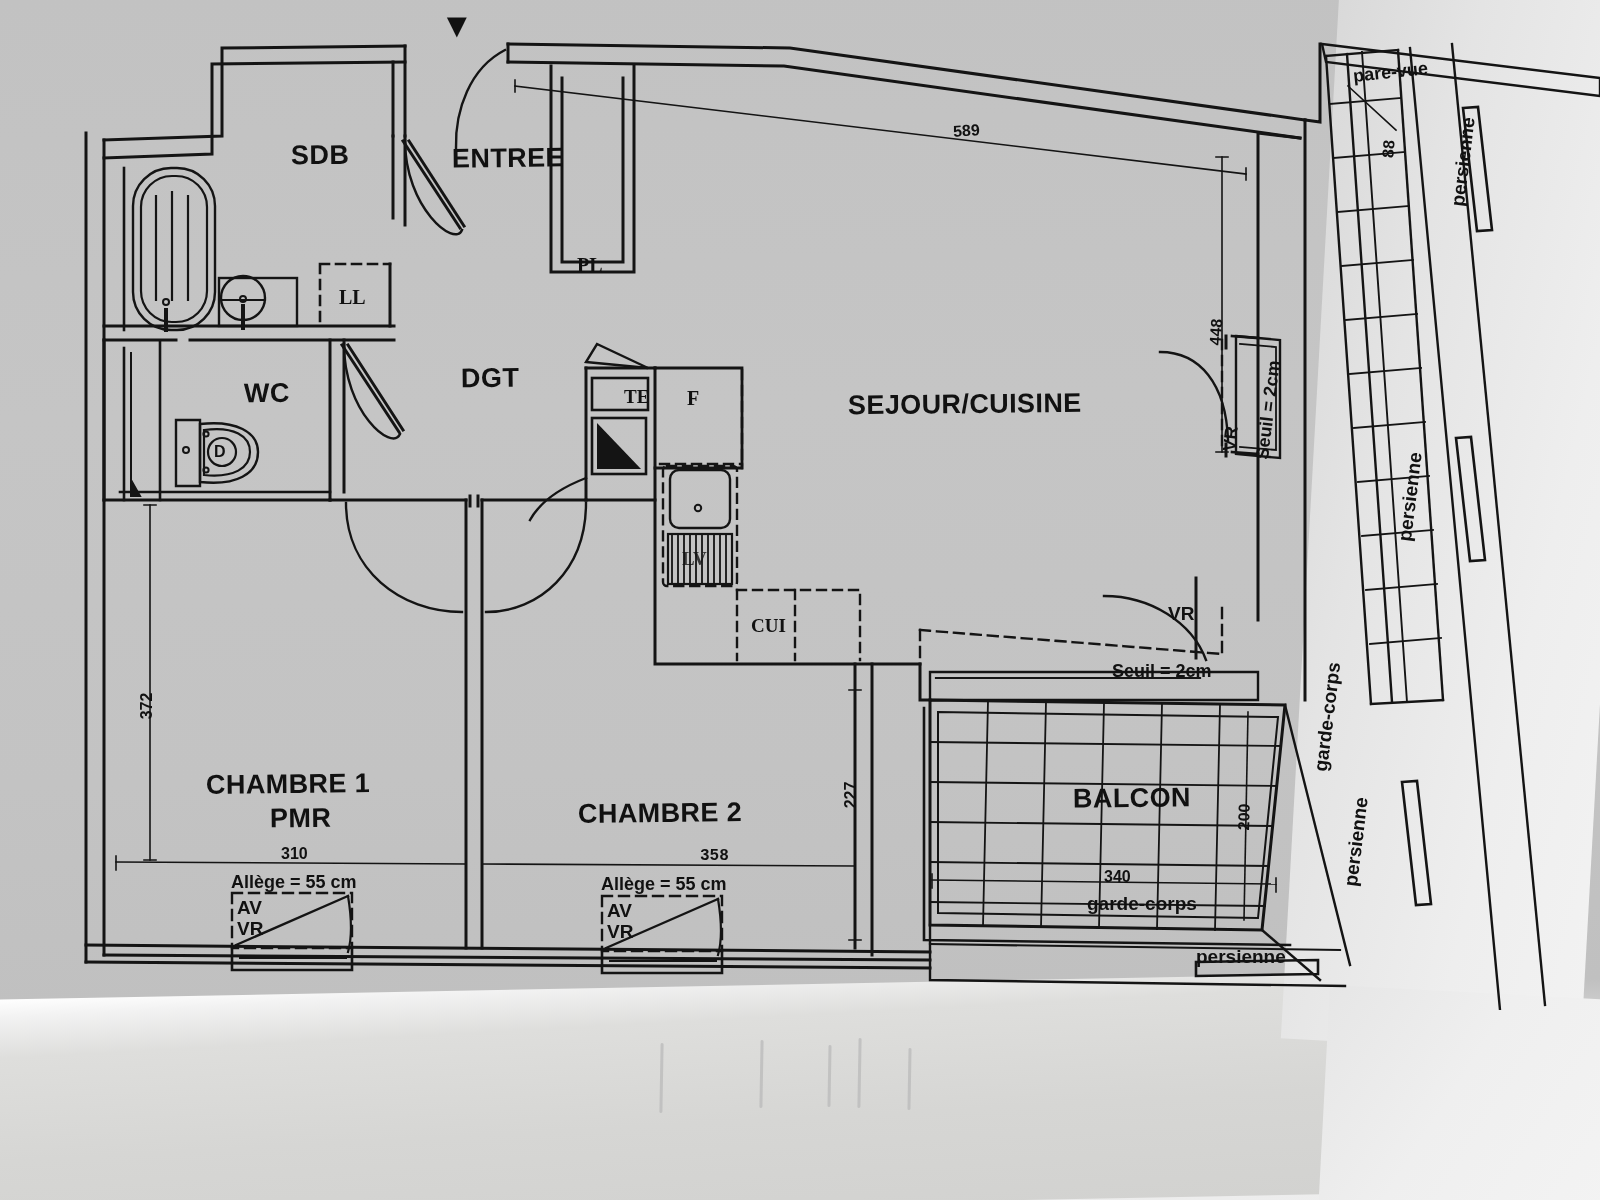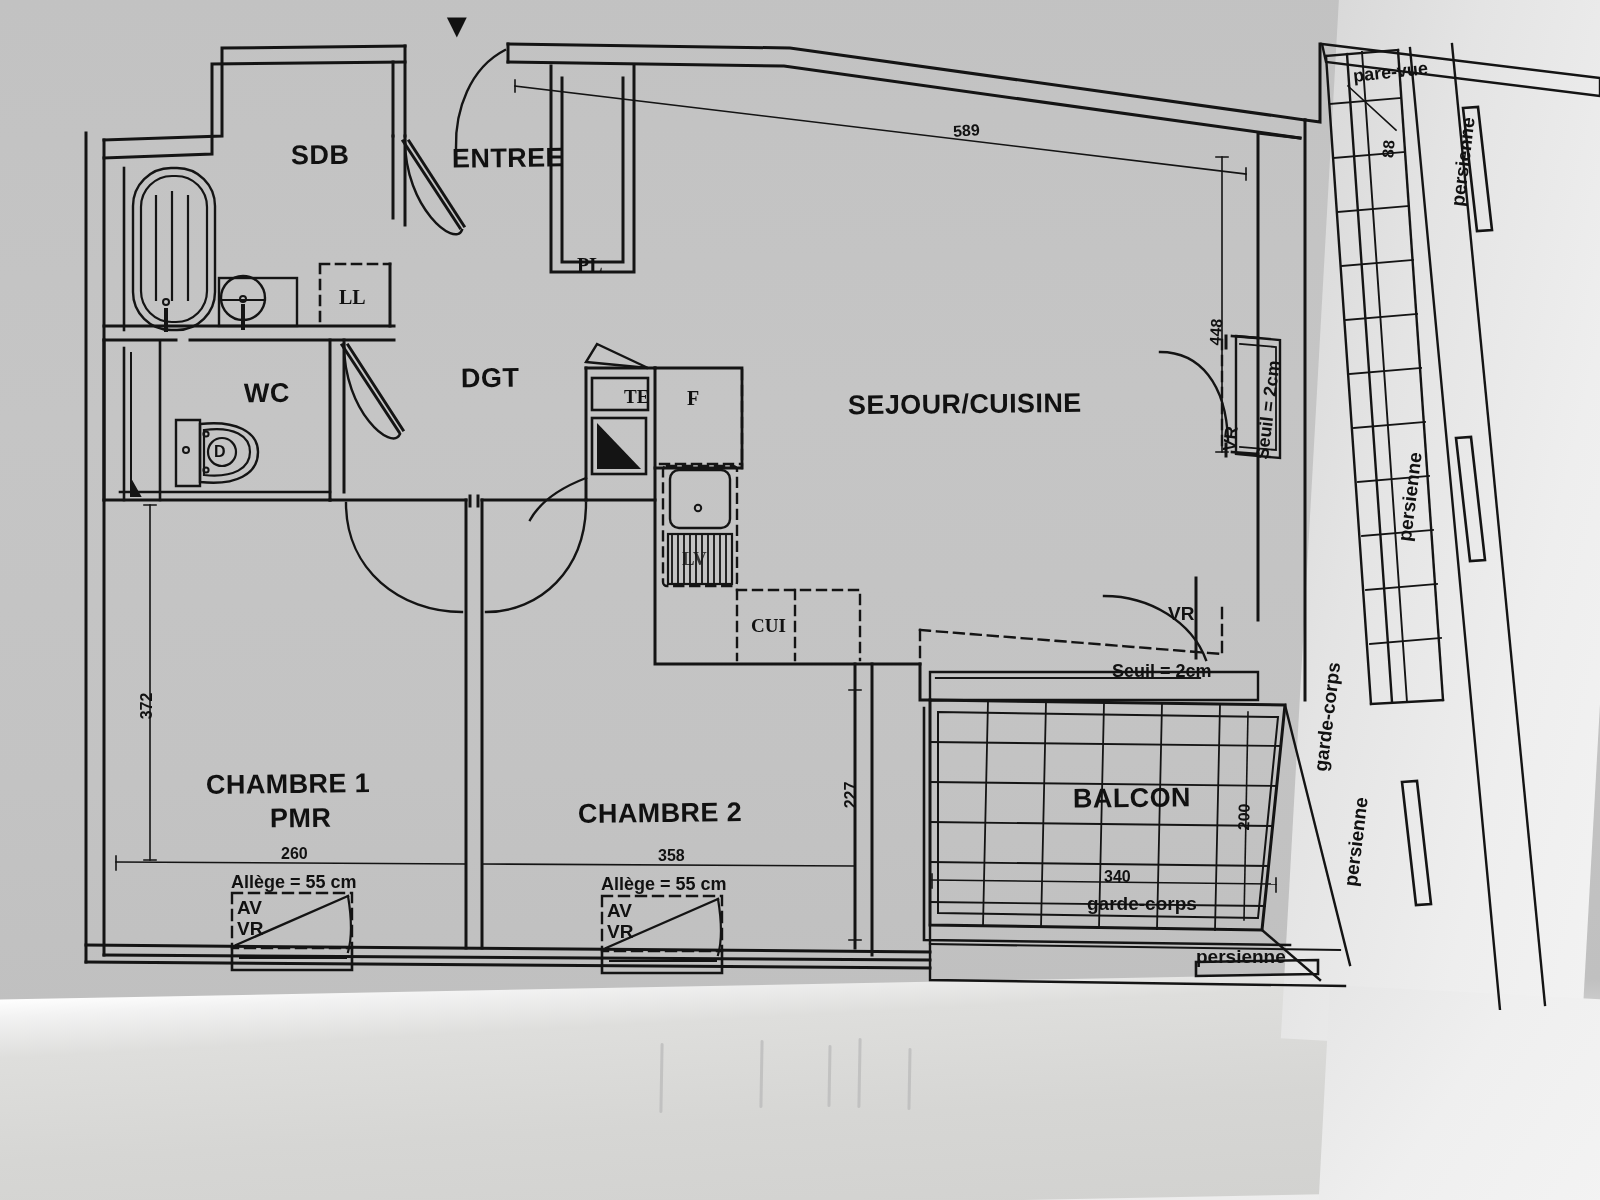--- a/index.html
+++ b/index.html
@@ -303,22 +303,22 @@
   <div class="txt sub" style="left:682px;top:548px;font-size:19px;opacity:.78;">LV</div>
   <div class="txt sub" style="left:751px;top:615px;font-size:19px;">CUI</div>
   <div class="txt small" style="left:214px;top:443px;font-size:16px;">D</div>
 
   <div class="txt dim" style="left:953px;top:122px;transform:rotate(-4deg);">589</div>
   <div class="txt dim" style="left:1203px;top:323px;transform:rotate(-86deg);">448</div>
   <div class="txt dim" style="left:1380px;top:140px;transform:rotate(-86deg);">88</div>
   <div class="txt dim" style="left:134px;top:697px;transform:rotate(-90deg);">372</div>
   <div class="txt dim" style="left:838px;top:786px;transform:rotate(-90deg);">227</div>
   <div class="txt dim" style="left:1231px;top:808px;transform:rotate(-88deg);">200</div>
-  <div class="txt dim" style="left:281px;top:845px;">260</div>
-  <div class="txt dim" style="left:658px;top:847px;">358</div>
+  <div class="txt dim" style="left:281px;top:845px;">310</div>
+  <div class="txt dim" style="left:700px;top:847px;font-family:Liberation Mono, monospace;">358</div>
   <div class="txt dim" style="left:1104px;top:868px;">340</div>
 
   <div class="txt tiny" style="left:1353px;top:62px;transform:rotate(-6deg);font-size:18px;">pare-vue</div>
   <div class="txt tiny" style="left:1447px;top:205px;transform:rotate(-83deg);transform-origin:left top;font-size:19px;">persienne</div>
   <div class="txt tiny" style="left:1394px;top:540px;transform:rotate(-83deg);transform-origin:left top;font-size:19px;">persienne</div>
   <div class="txt tiny" style="left:1340px;top:885px;transform:rotate(-83deg);transform-origin:left top;font-size:19px;">persienne</div>
   <div class="txt tiny" style="left:1196px;top:946px;font-size:19px;">persienne</div>
   <div class="txt tiny" style="left:1310px;top:770px;transform:rotate(-83deg);transform-origin:left top;font-size:19px;">garde-corps</div>
   <div class="txt tiny" style="left:1087px;top:893px;font-size:19px;">garde-corps</div>
   <div class="txt tiny" style="left:1252px;top:458px;transform:rotate(-83deg);transform-origin:left top;font-size:18px;">Seuil = 2cm</div>

